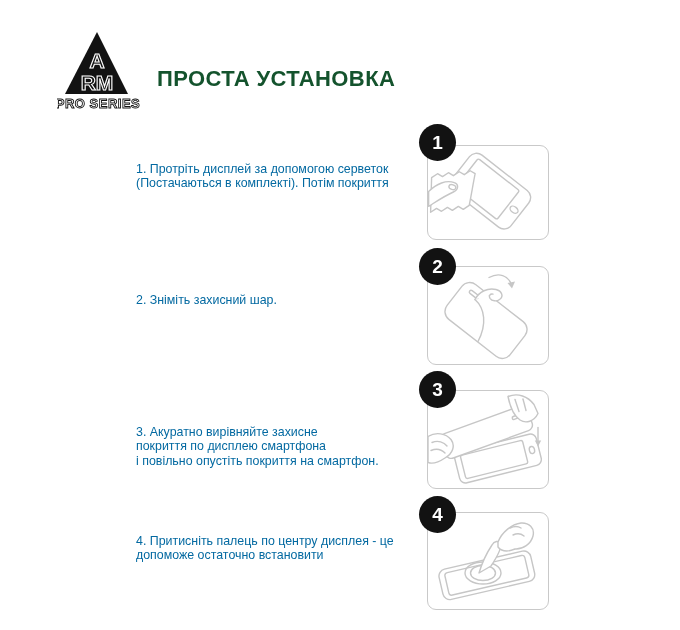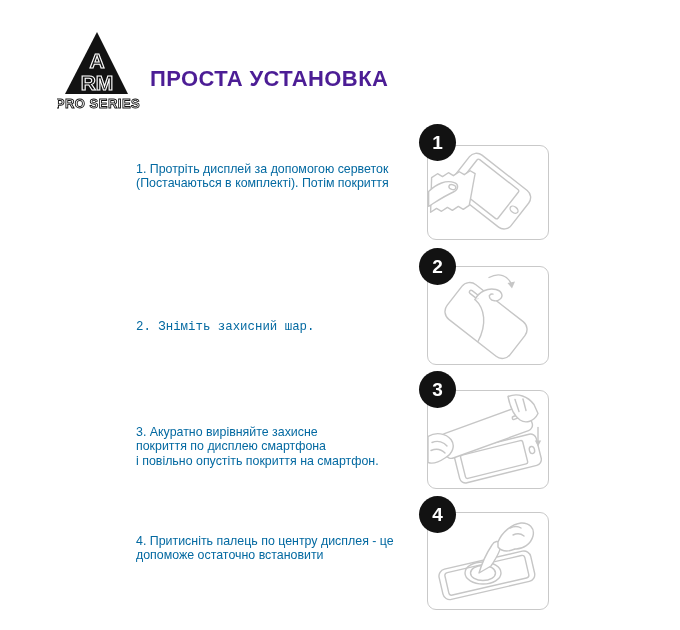--- a/index.html
+++ b/index.html
@@ -3,30 +3,30 @@
 <meta charset="utf-8">
 <style>
   html,body{margin:0;padding:0;background:#ffffff;}
   .page{
     position:relative;width:680px;height:630px;background:#ffffff;overflow:hidden;
     font-family:"Liberation Sans", sans-serif;
   }
   
   .logo{position:absolute;left:57px;top:26px;width:90px;height:104px;}
   .page-title{
-    position:absolute;left:150px;top:66px;
-    font-size:22px;font-weight:700;color:#4c1d95;letter-spacing:0.4px;
+    position:absolute;left:157px;top:66px;
+    font-size:22px;font-weight:700;color:#14532d;letter-spacing:0.4px;
     white-space:nowrap;
   }
   
   .step-text{position:absolute;left:136px;width:292px;color:#0369a1;
     font-size:12.4px;line-height:14.4px;font-weight:400;}
   .step-text .line{white-space:nowrap;min-height:14.4px;}
   .step-text-1{top:162px;}
-  .step-text-2{top:320px;font-family:Liberation Mono, monospace;}
+  .step-text-2{top:293px;}
   .step-text-3{top:413px;margin-top:12px;}
   .step-text-4{top:534px;}
   
   .stepbox{
     position:absolute;left:427px;width:120px;
     border:1.5px solid #c9c9c9;border-radius:9px;background:#ffffff;
   }
   .stepbox-1{top:145px;height:93px;}
   .stepbox-2{top:266px;height:97px;}
   .stepbox-3{top:390px;height:97px;}

